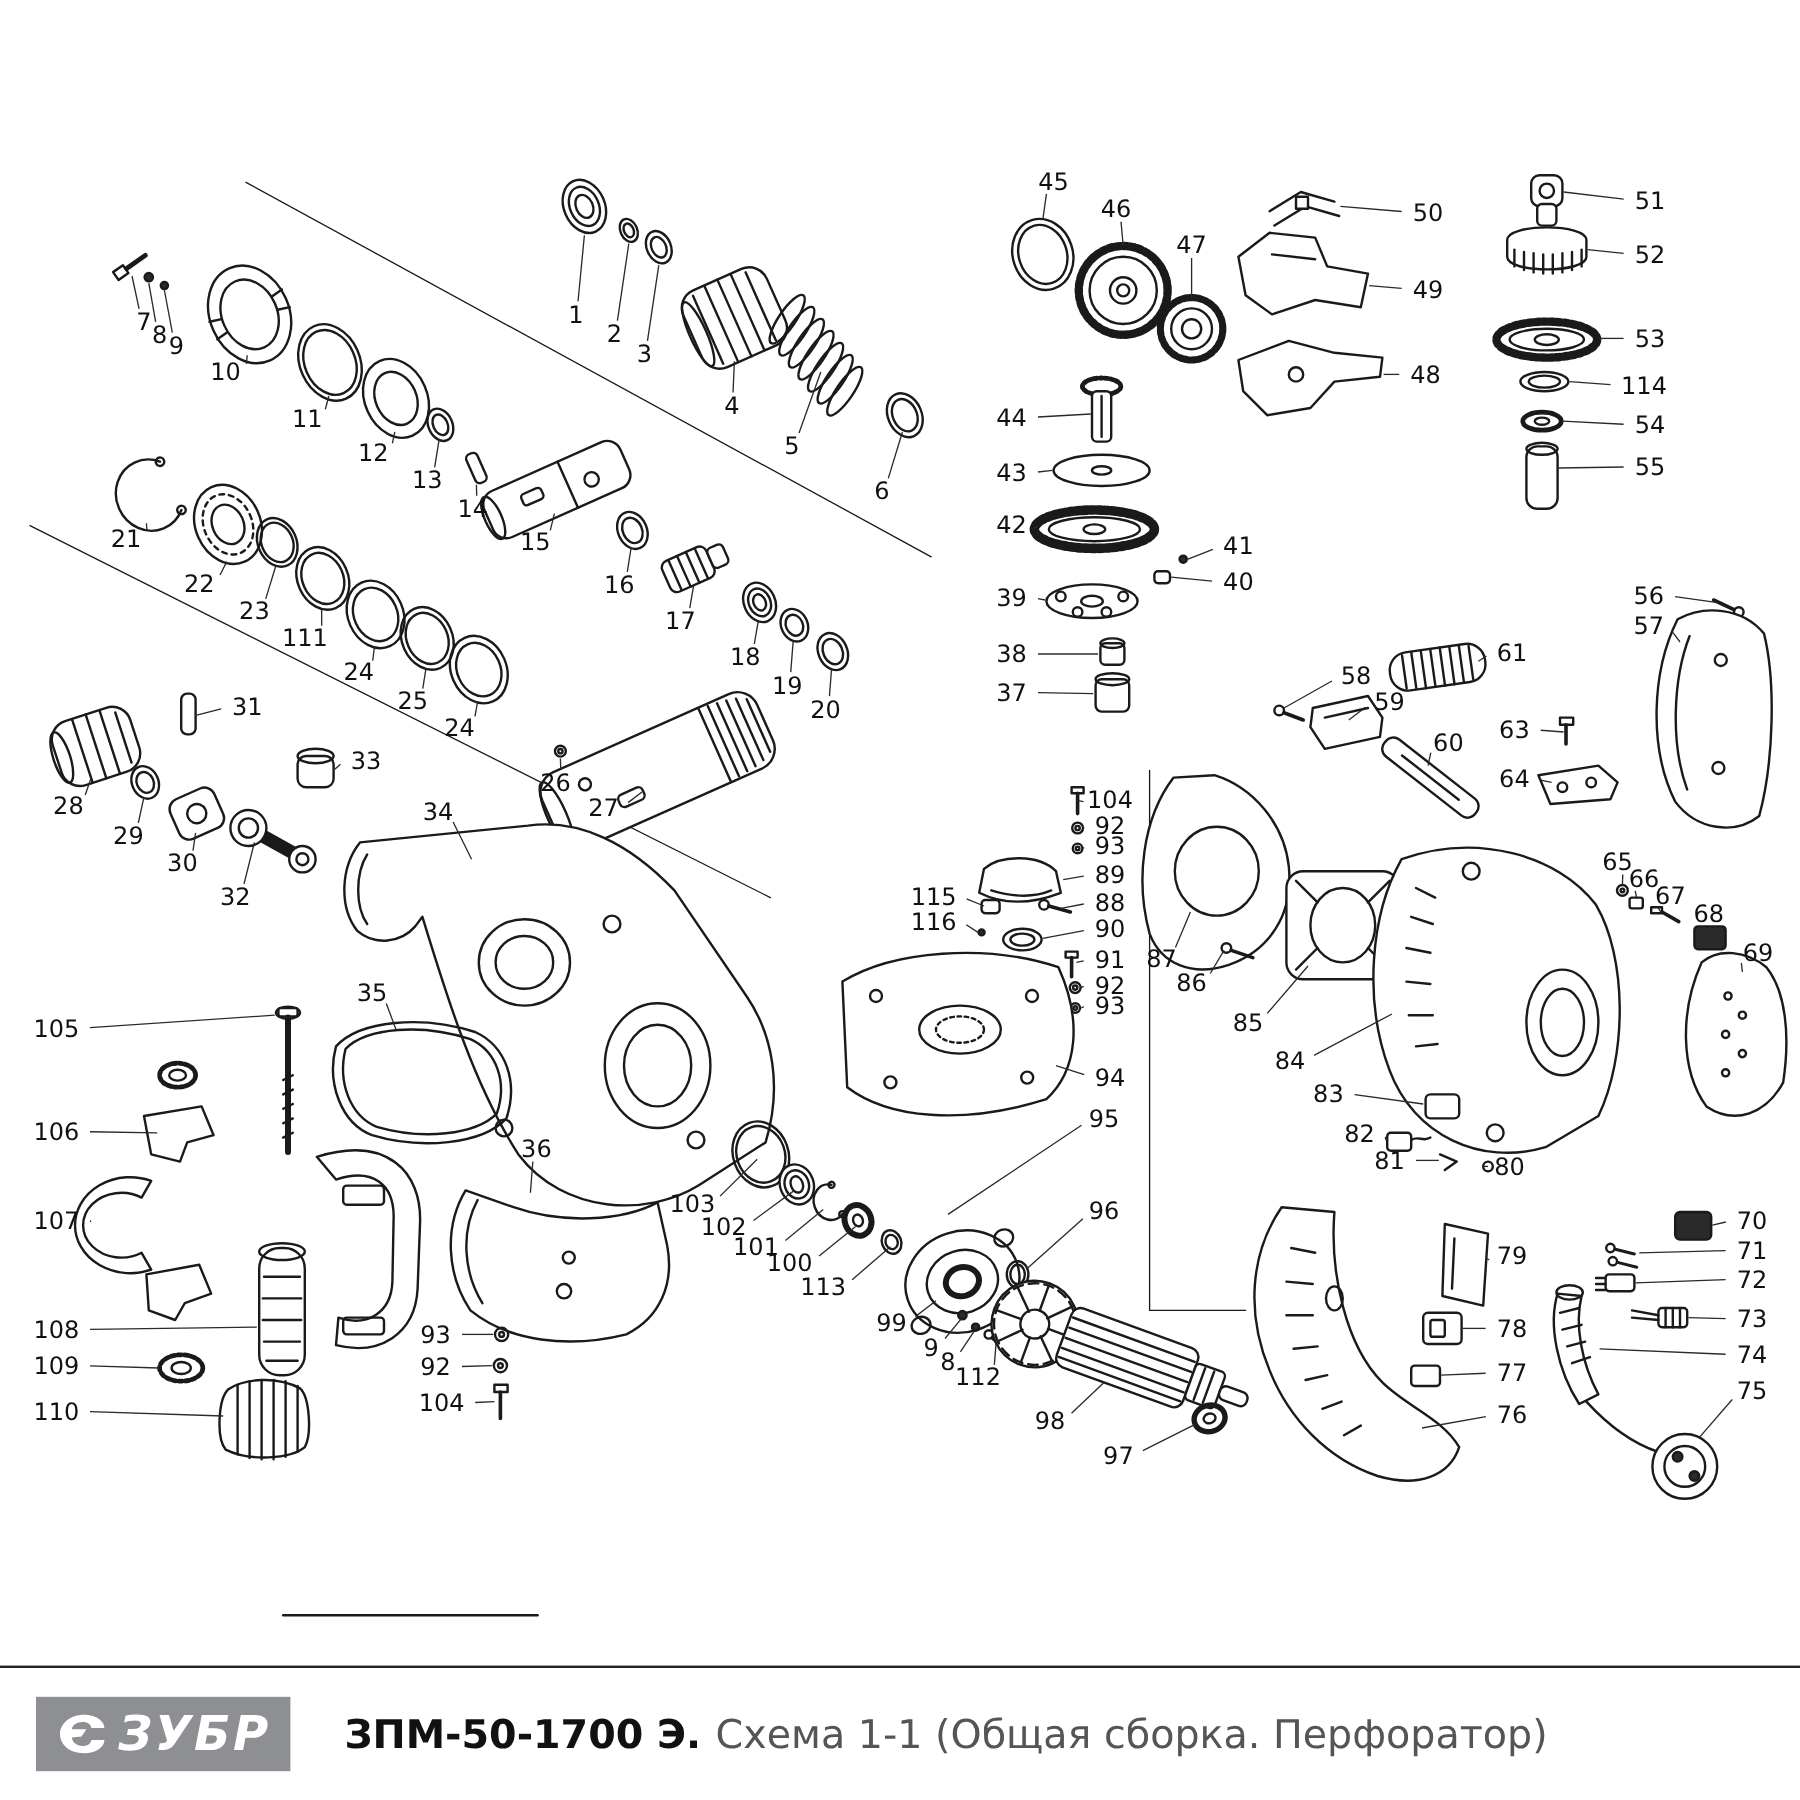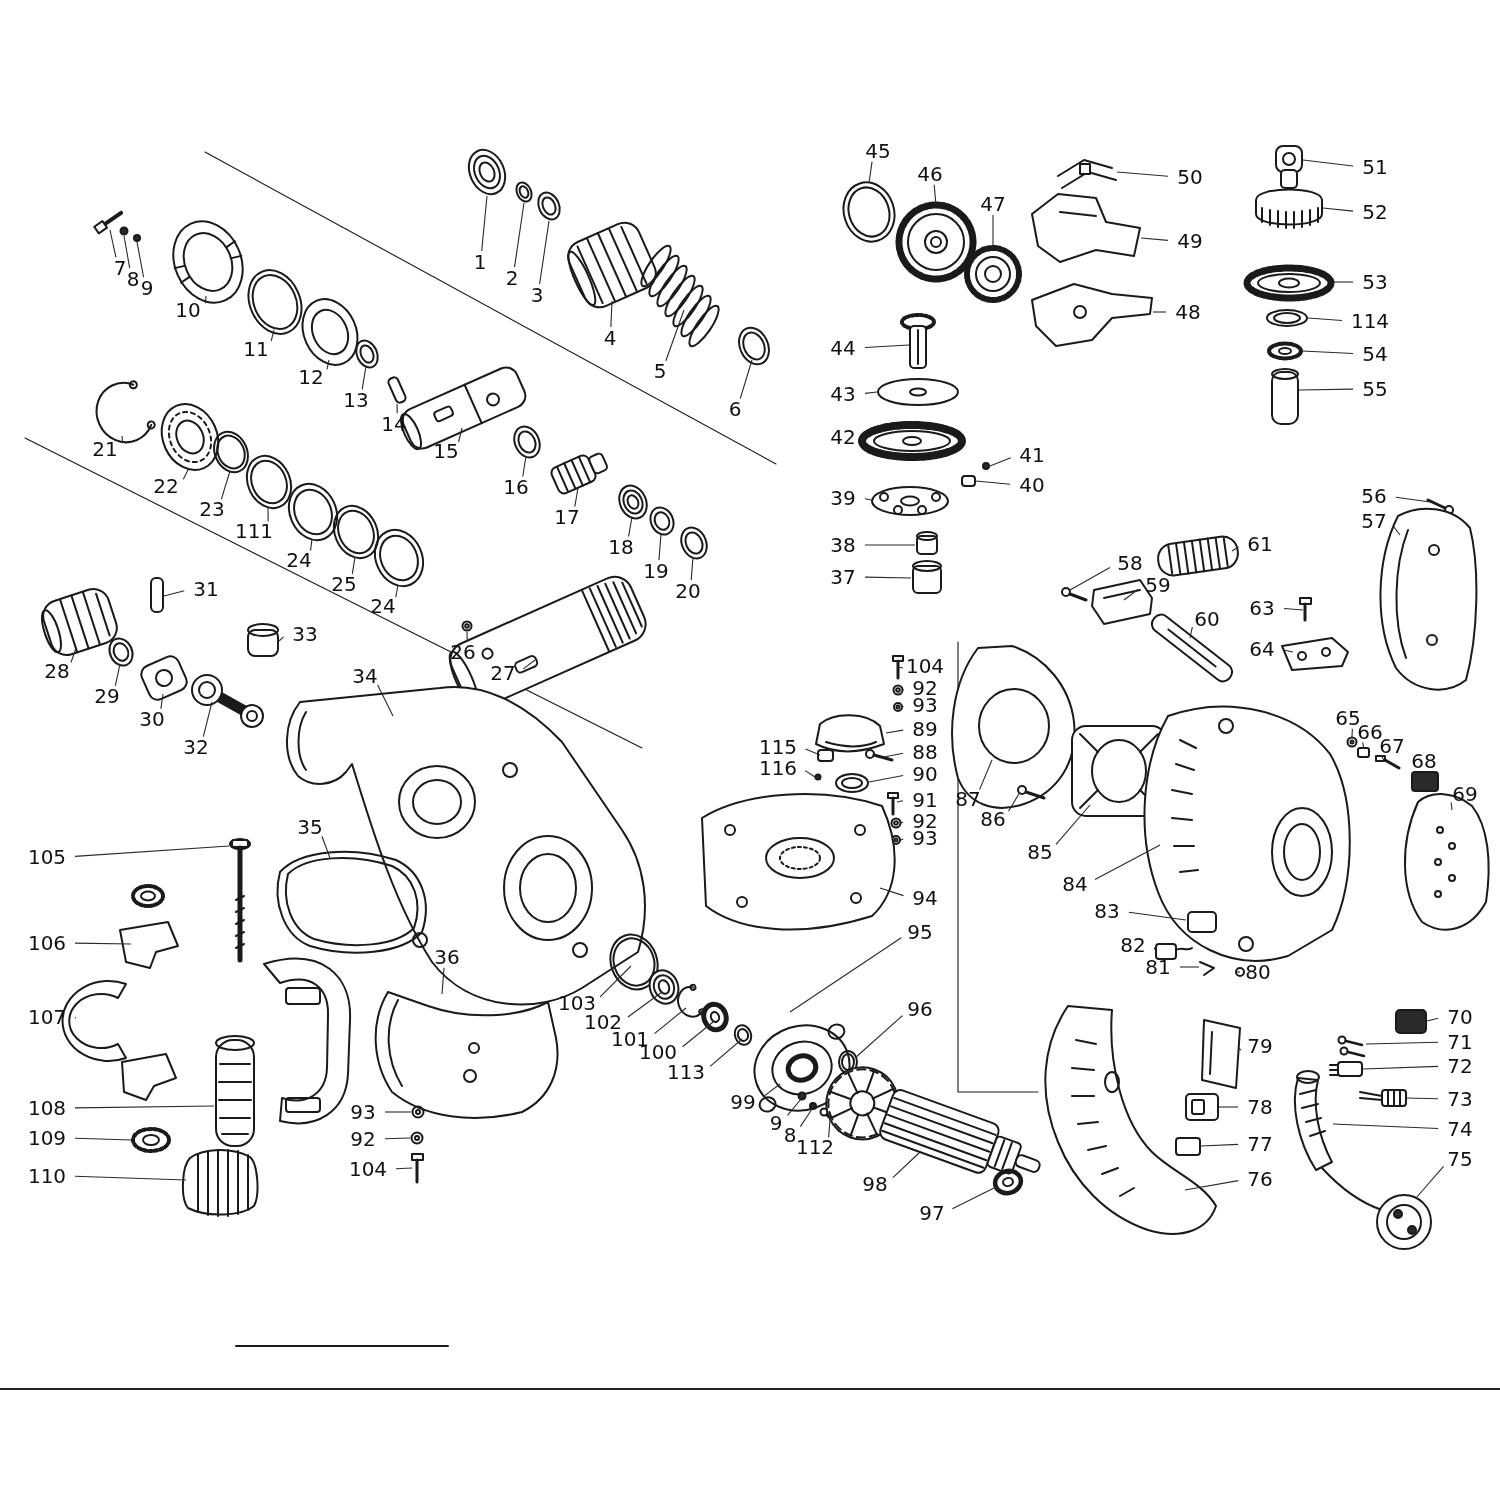--- a/index.html
+++ b/index.html
@@ -784,14 +784,27 @@
         <text x="47" y="1145">109</text>
         <text x="47" y="1183">110</text>
         <text x="1370" y="328">114</text>
         <text x="778" y="754">115</text>
         <text x="778" y="775">116</text>
       </g>
   </svg>
 
   <div class="footer-rule"></div>
 
+  <div class="footer">
+    <div class="logo" style="background: rgb(141, 143, 146);">
+      <span>
+        <svg width="42" height="36" viewBox="0 0 42 36">
+          <path fill="#ffffff" d="M24 2 C35 2 41 8 41 13 L30 13 C30 10 27 8 23 8 C18 8 14 11 14 14 L26 14 L22 20 L14 21 C14 25 18 28 23 28 C28 28 30 25 30 23 L41 23 C41 29 34 34 24 34 C12 34 4 27 4 18 C4 9 13 2 24 2 Z"></path>
+        </svg>
+      </span>
+      <span class="logo-text" style="color: rgb(255, 255, 255);">ЗУБР</span>
+    </div>
+    <div class="caption">
+      <span class="model">ЗПМ-50-1700 Э.</span><span class="scheme">Схема 1-1 (Общая сборка. Перфоратор)</span>
+    </div>
+  </div>
 
 </div>
 
 </body></html>

